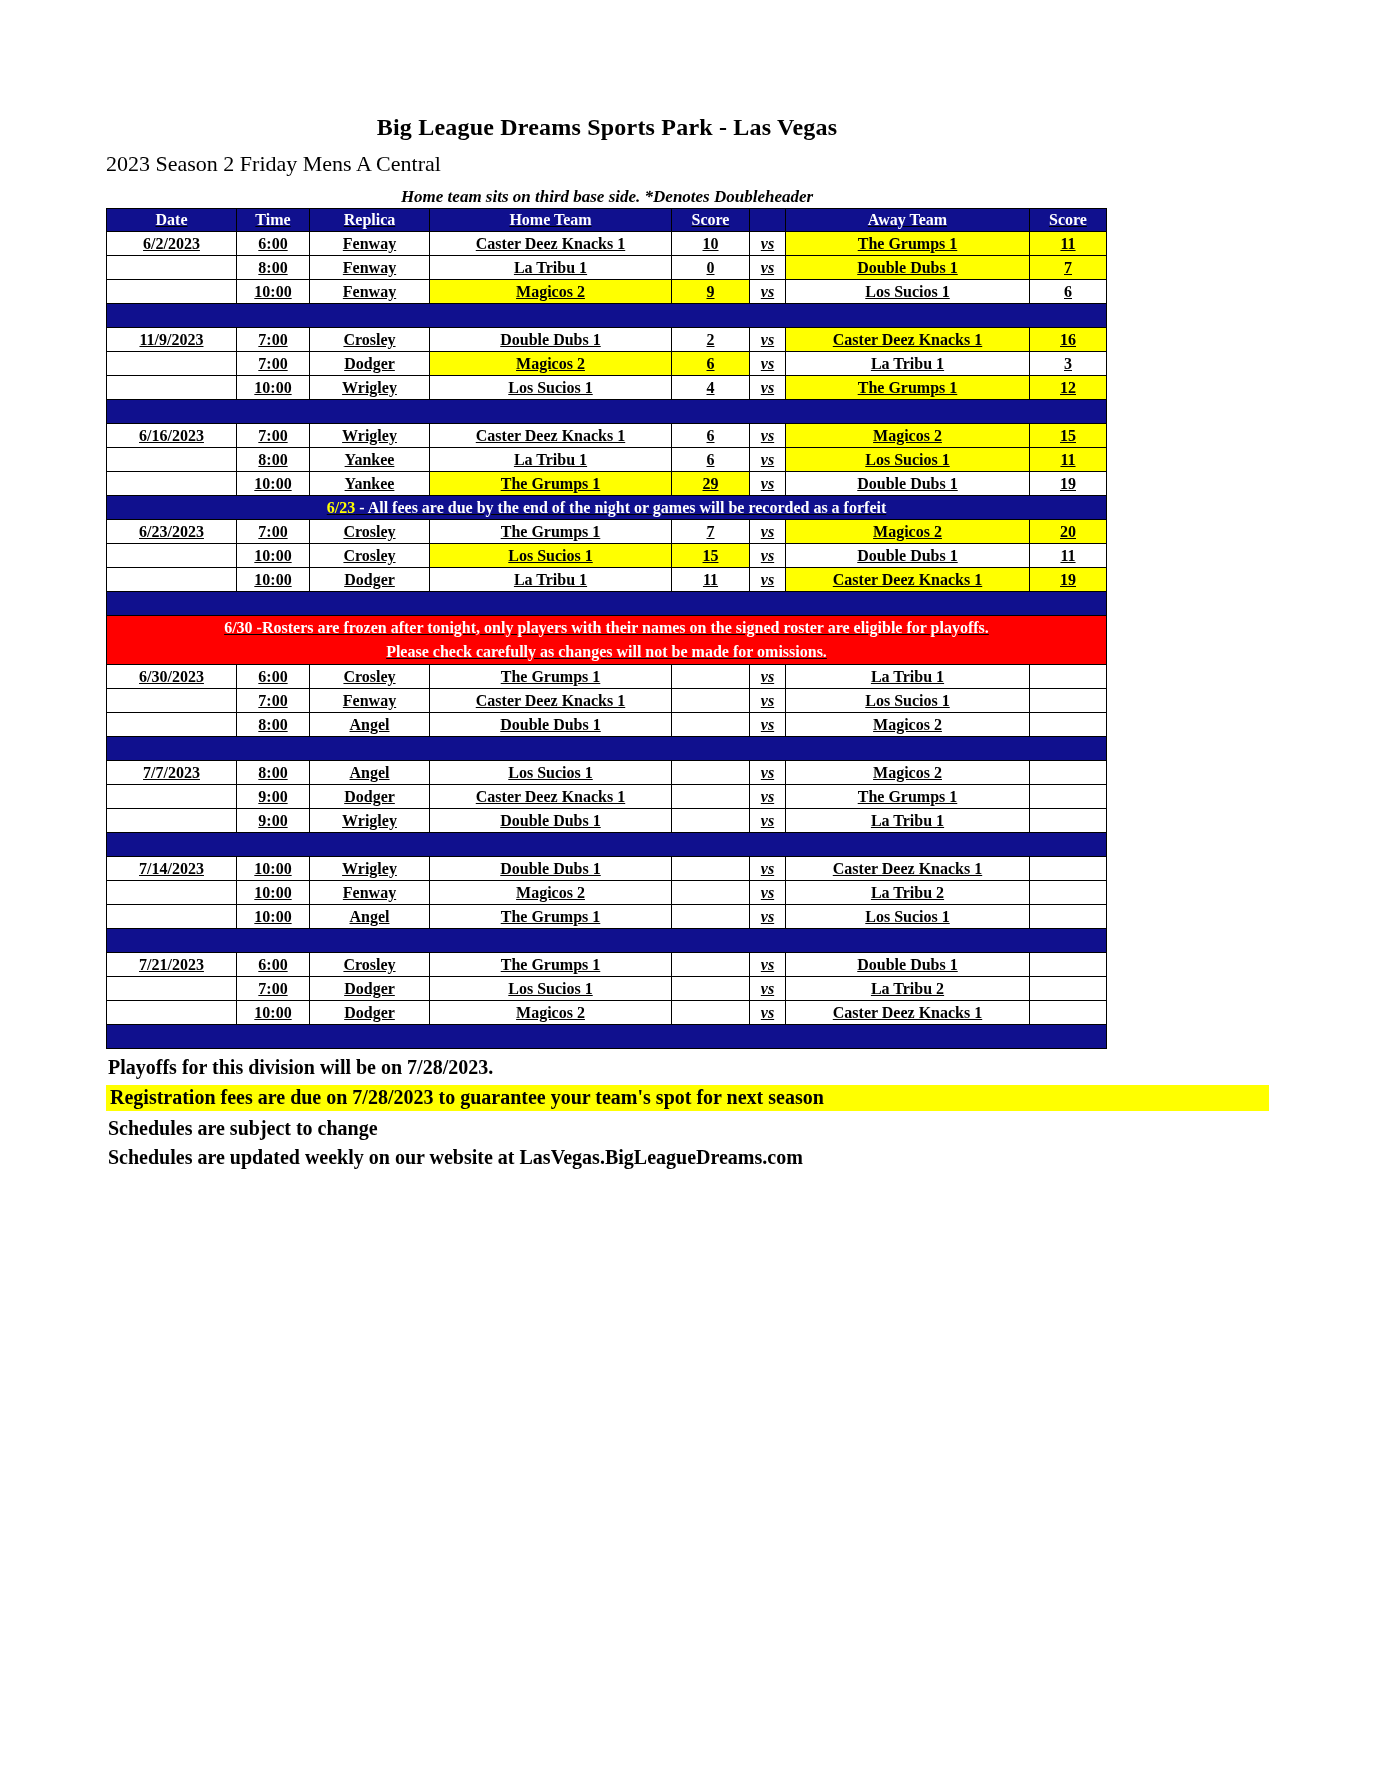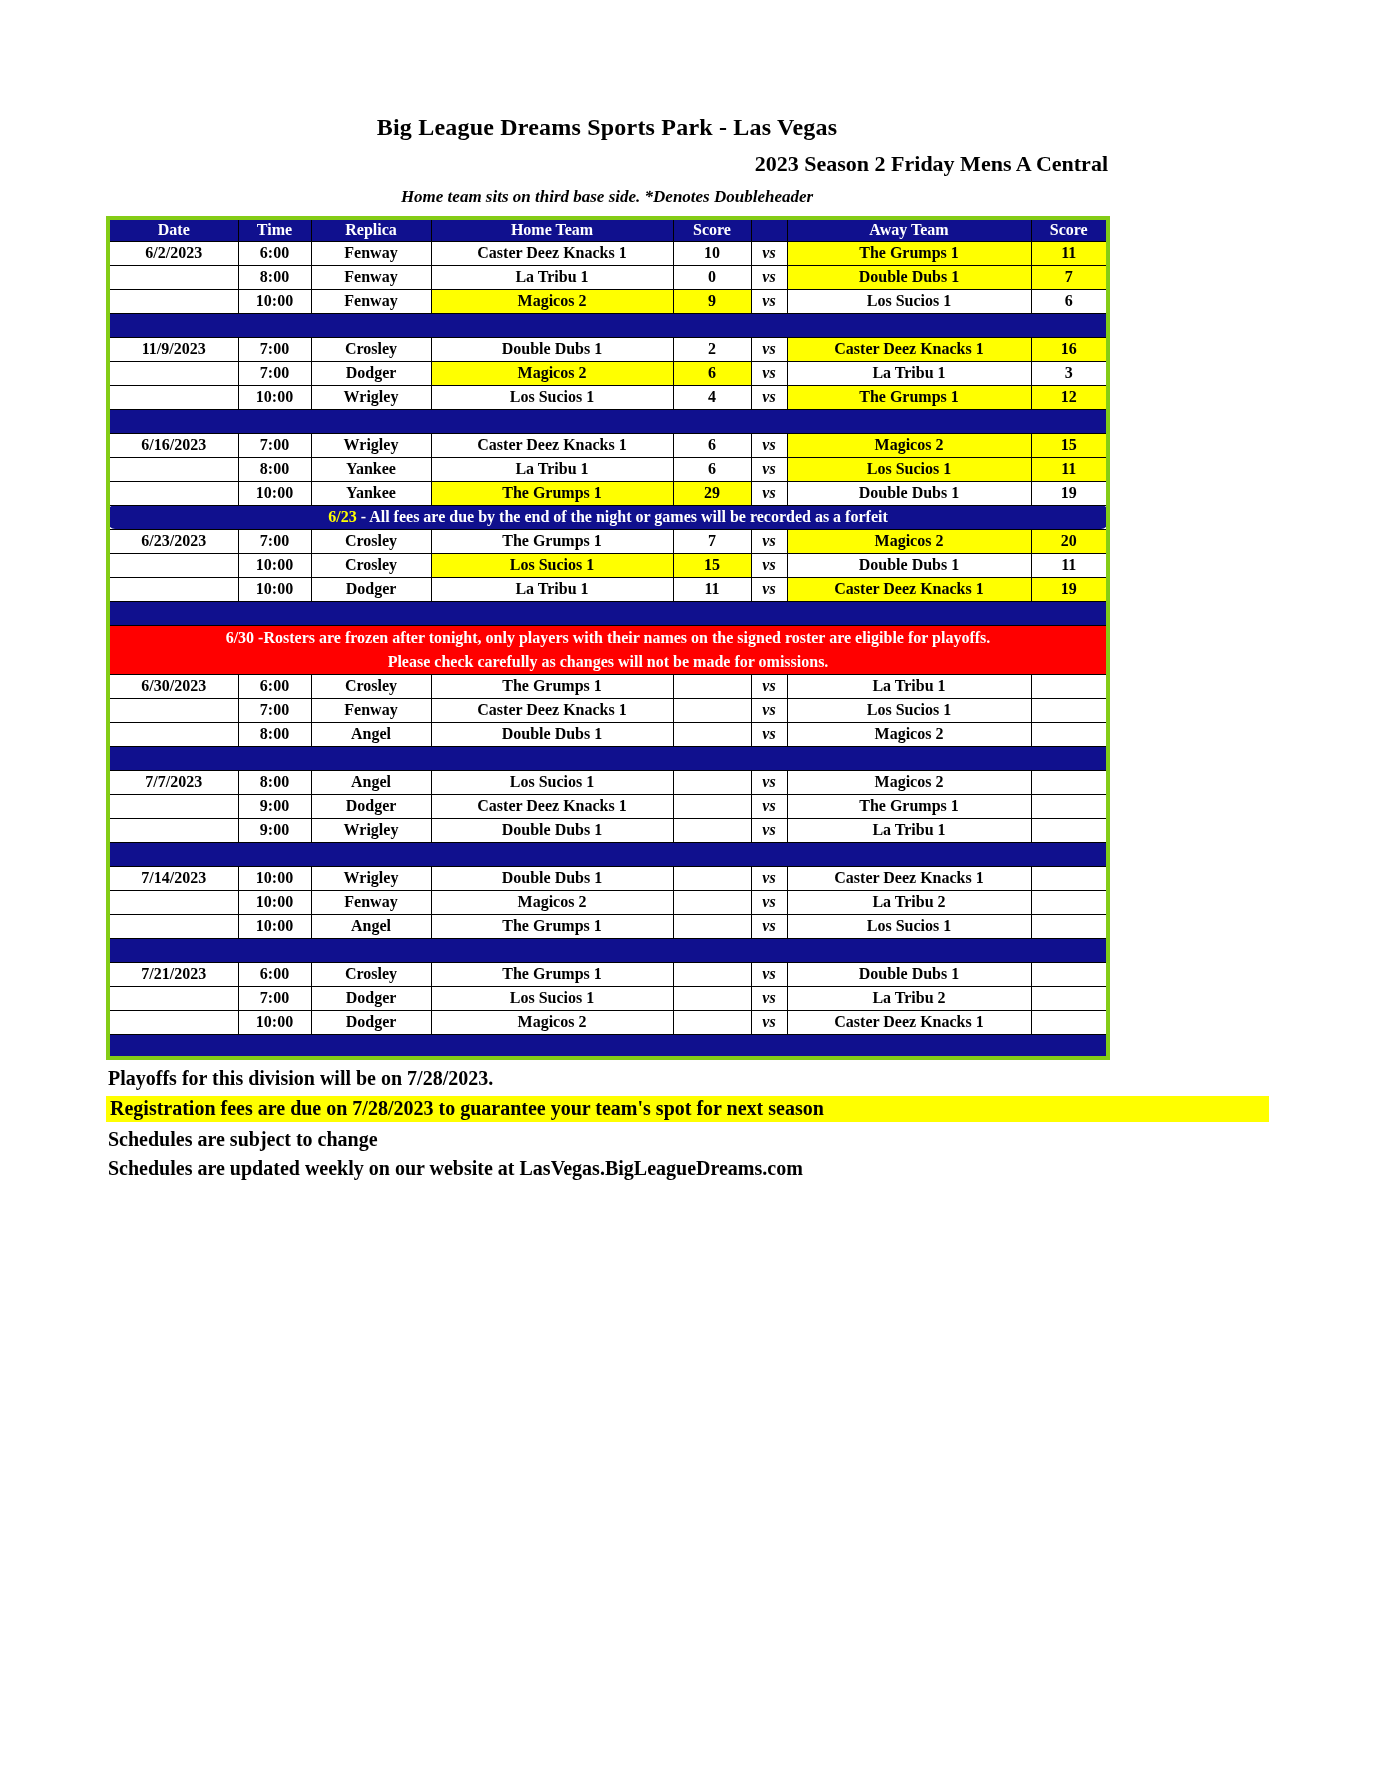--- a/index.html
+++ b/index.html
@@ -9,52 +9,53 @@
     font-family:"Liberation Serif", serif;
     color:#000;
     position:relative;
   }
   .content { width:1002px; margin-left:106px; padding-top:110px; }
   .page-title {
     text-align:center; font-size:24px; font-weight:bold; line-height:34px;
     letter-spacing:0.2px;
   }
   .page-subtitle {
-    text-align:right; font-size:22px; font-weight:bold; margin-top:7px;
+    text-align:left; font-size:22px; font-weight:normal; margin-top:7px;
   }
   .page-note {
     text-align:center; font-size:17px; font-weight:bold; font-style:italic; margin-top:10px;
   }
   table.schedule {
-    margin-top:9px;
+    margin-top:1px;
     width:1000px;
     table-layout:fixed;
     border-collapse:collapse;
-    border:4px solid #84cc16;
+    border:1px solid #84cc16;
+    text-decoration:underline;
   }
   table.schedule th, table.schedule td {
     border:1px solid #000;
     font-weight:bold;
     text-align:center;
     vertical-align:middle;
     overflow:hidden;
     white-space:nowrap;
   }
   table.schedule th {
     background:#10108e;
     color:#ffffff;
     font-size:16px;
     height:23px;
   }
   table.schedule td { font-size:16px; height:24px; }
   .c-vs { font-style:italic; font-size:14px; }
   .win { background:#ffff00; }
   .sep-row td { background:#10108e; height:24px; }
   .notice-row td {
-    background:#10108e; color:#ffffff; font-size:16px; height:24px;border-radius:7px;
+    background:#10108e; color:#ffffff; font-size:16px; height:24px;
   }
   .notice-date { color:#ffff00; }
   .alert-row td {
     background:#ff0000; color:#ffffff; font-size:17px; height:49px;
     line-height:24px; white-space:normal;
   }
   .footer-block { margin-top:7px; }
   .footer-line {
     font-size:20px; font-weight:bold; margin-top:6px; padding-left:2px;
   }

